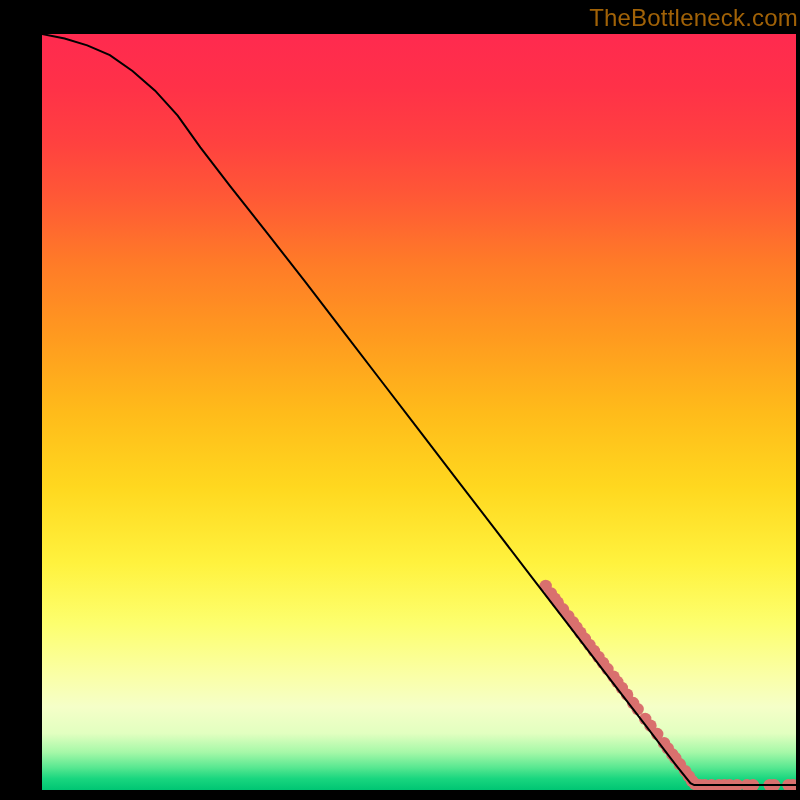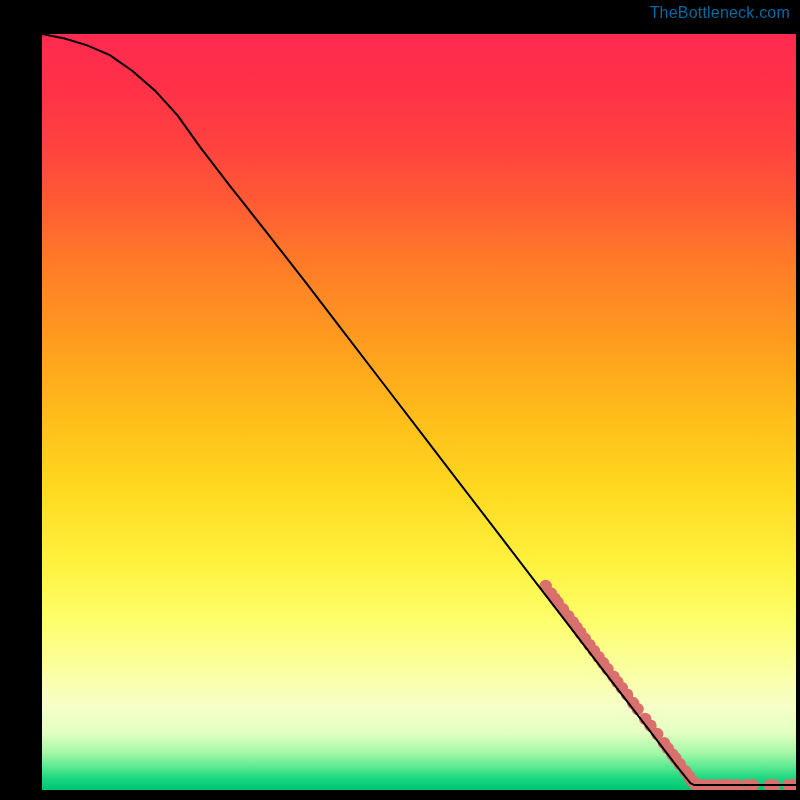--- a/index.html
+++ b/index.html
@@ -13,23 +13,23 @@
   }
   .frame {
     position: relative;
     width: 800px;
     height: 800px;
     background: #000;
   }
   .watermark {
     position: absolute;
     top: 4px;
-    right: 10px;
-    color: #0369a1;
-    font-size: 16px;
+    right: 2px;
+    color: #a16207;
+    font-size: 24px;
     font-weight: 500;
     letter-spacing: 0.2px;
     z-index: 5;
   }
   svg {
     position: absolute;
     top: 0;
     left: 0;
   }
 </style>

